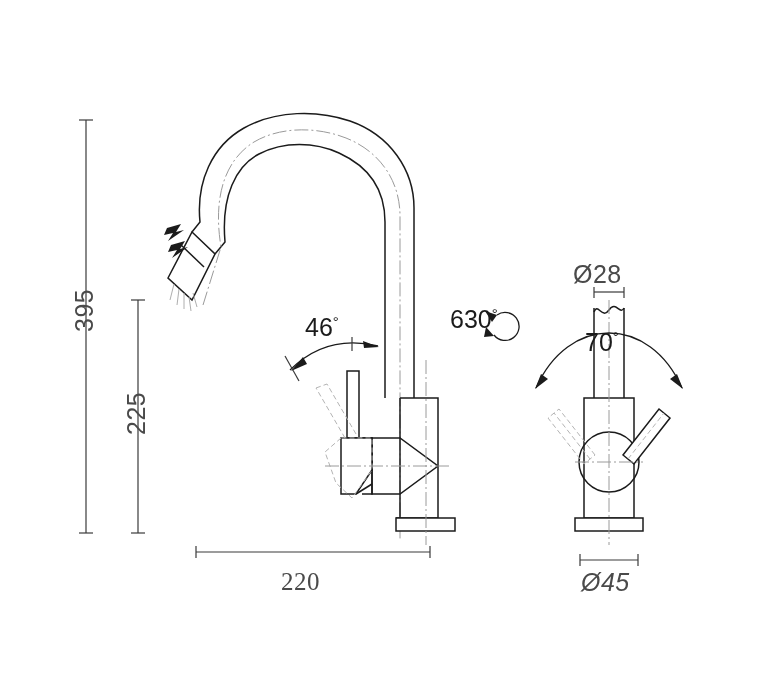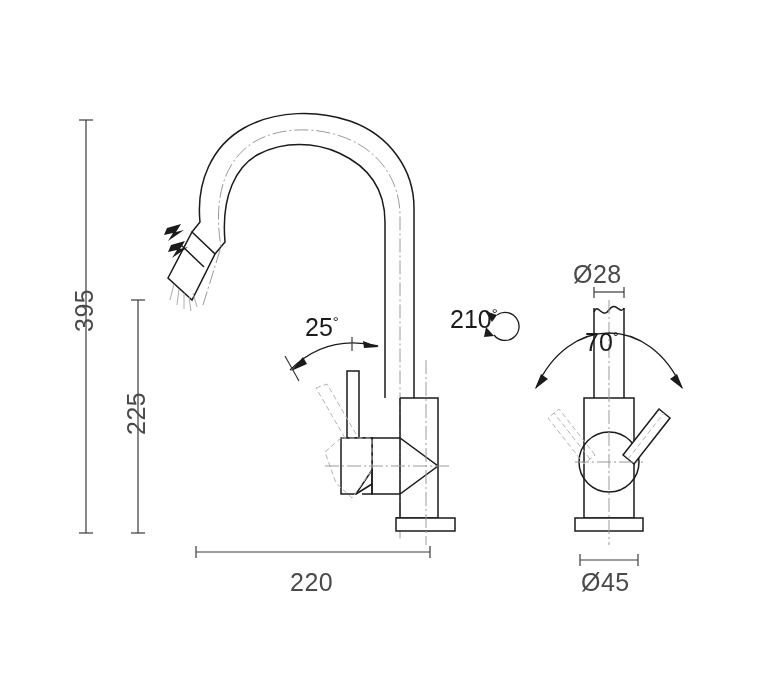--- a/index.html
+++ b/index.html
@@ -284,31 +284,31 @@
       <path class="dimline" d="M 580,554 L 580,566"></path>
       <path class="dimline" d="M 638,554 L 638,566"></path>
     </g>
 
   </svg>
 
   <div class="dimtext vertical" style="left:70px; top:332px;">395</div>
 
   <div class="dimtext vertical" style="left:122px; top:435px;">225</div>
 
-  <div class="dimtext" style="left:290px; top:568px;">220</div>
+  <div class="dimtext" style="left:281px; top:568px;font-family:Liberation Serif, serif;">220</div>
 
   <div class="dimtext" style="left:573px; top:260px;">Ø28</div>
 
-  <div class="dimtext" style="left:581px; top:568px;">Ø45</div>
+  <div class="dimtext" style="left:581px; top:568px;font-style:italic;">Ø45</div>
 
   <div class="angletext" style="left:305px; top:313px;">
-    <span>25</span><span class="deg-sup">°</span>
+    <span>46</span><span class="deg-sup">°</span>
   </div>
 
   <div class="angletext" style="left:450px; top:305px;">
-    <span>210</span><span class="deg-sup">°</span>
+    <span>630</span><span class="deg-sup">°</span>
   </div>
 
   <div class="angletext" style="left:585px; top:328px;">
     <span>70</span><span class="deg-sup">°</span>
   </div>
 
 </div>
 
 </body></html>

